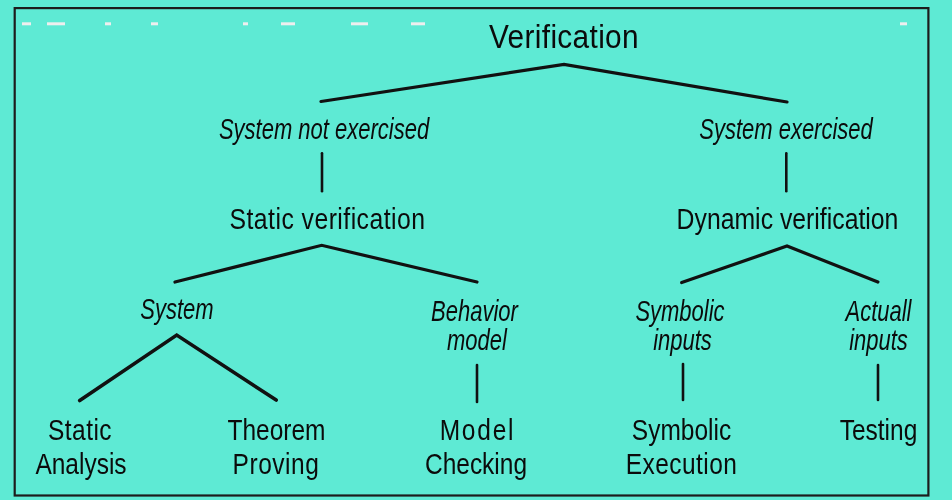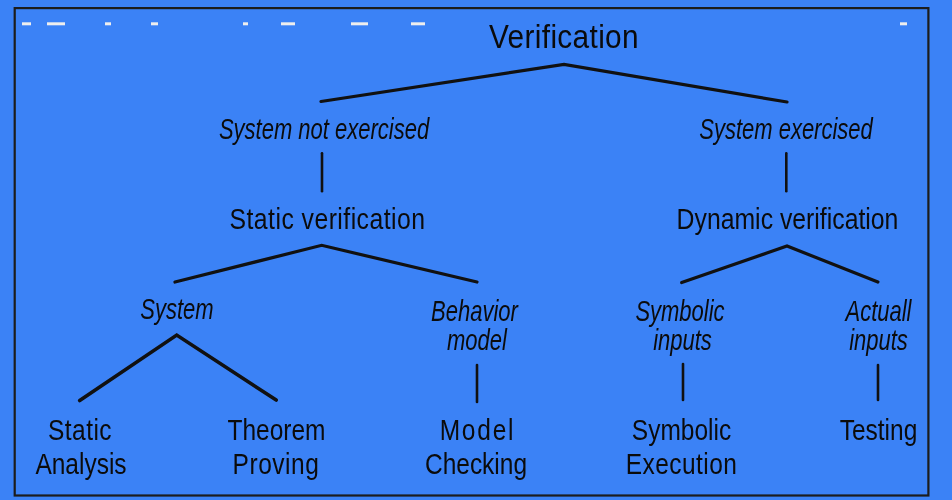--- a/index.html
+++ b/index.html
@@ -1,14 +1,14 @@
 <!DOCTYPE html>
 <html><head><meta charset="utf-8"><title>Verification</title><style>
 html,body{margin:0;padding:0;background:#ffffff;}
-#c{position:relative;width:952px;height:500px;background:#3b82f6;overflow:hidden;}
+#c{position:relative;width:952px;height:500px;background:#5eead4;overflow:hidden;}
 text{font-family:"Liberation Sans",sans-serif;fill:#0b0b0b;}
 </style></head><body>
 <div id="c">
 <svg width="952" height="500" viewBox="0 0 952 500" xmlns="http://www.w3.org/2000/svg">
   <rect x="14.7" y="8.1" width="913.7" height="487.4" fill="none" stroke="#1c1c1c" stroke-width="2.2"></rect>
   <g fill="#eeeeee">
         <rect x="22" y="22.3" width="9" height="3"></rect>
         <rect x="47" y="22.3" width="18" height="3"></rect>
         <rect x="105" y="22.3" width="6" height="3"></rect>
         <rect x="151" y="22.3" width="7" height="3"></rect>

